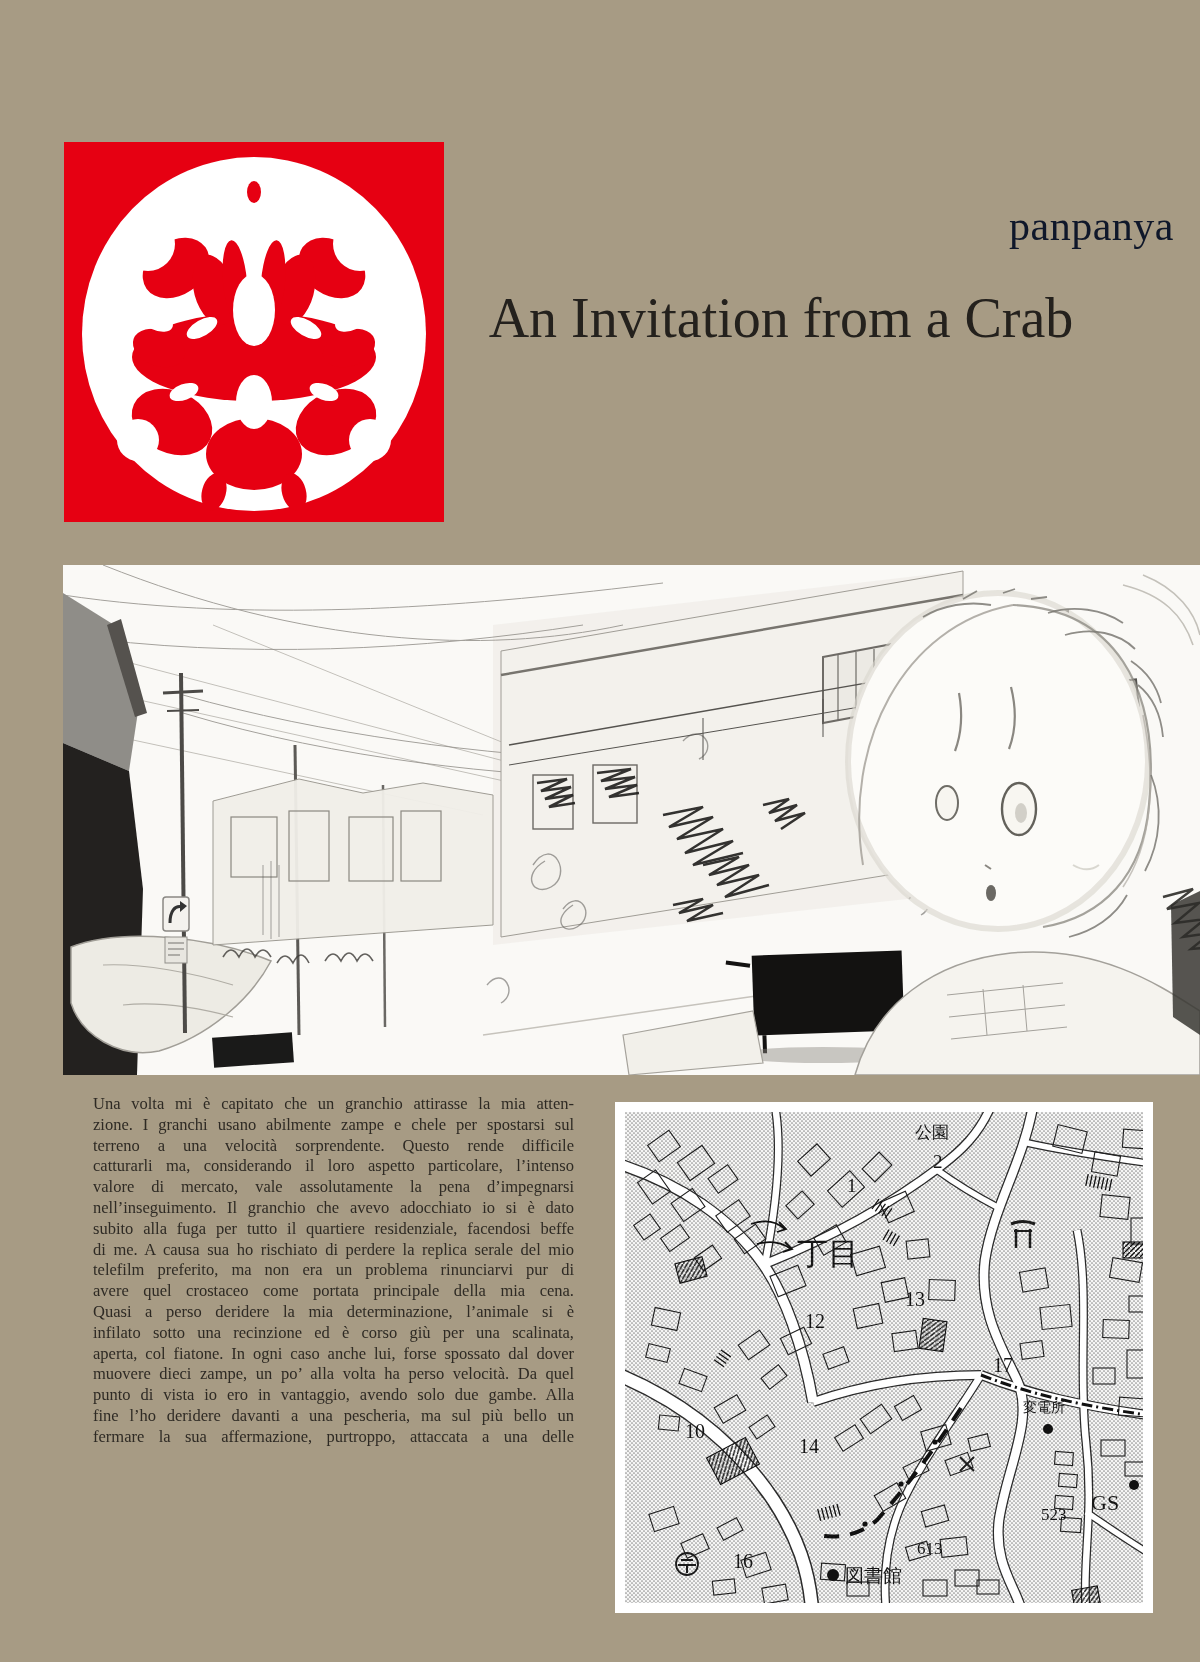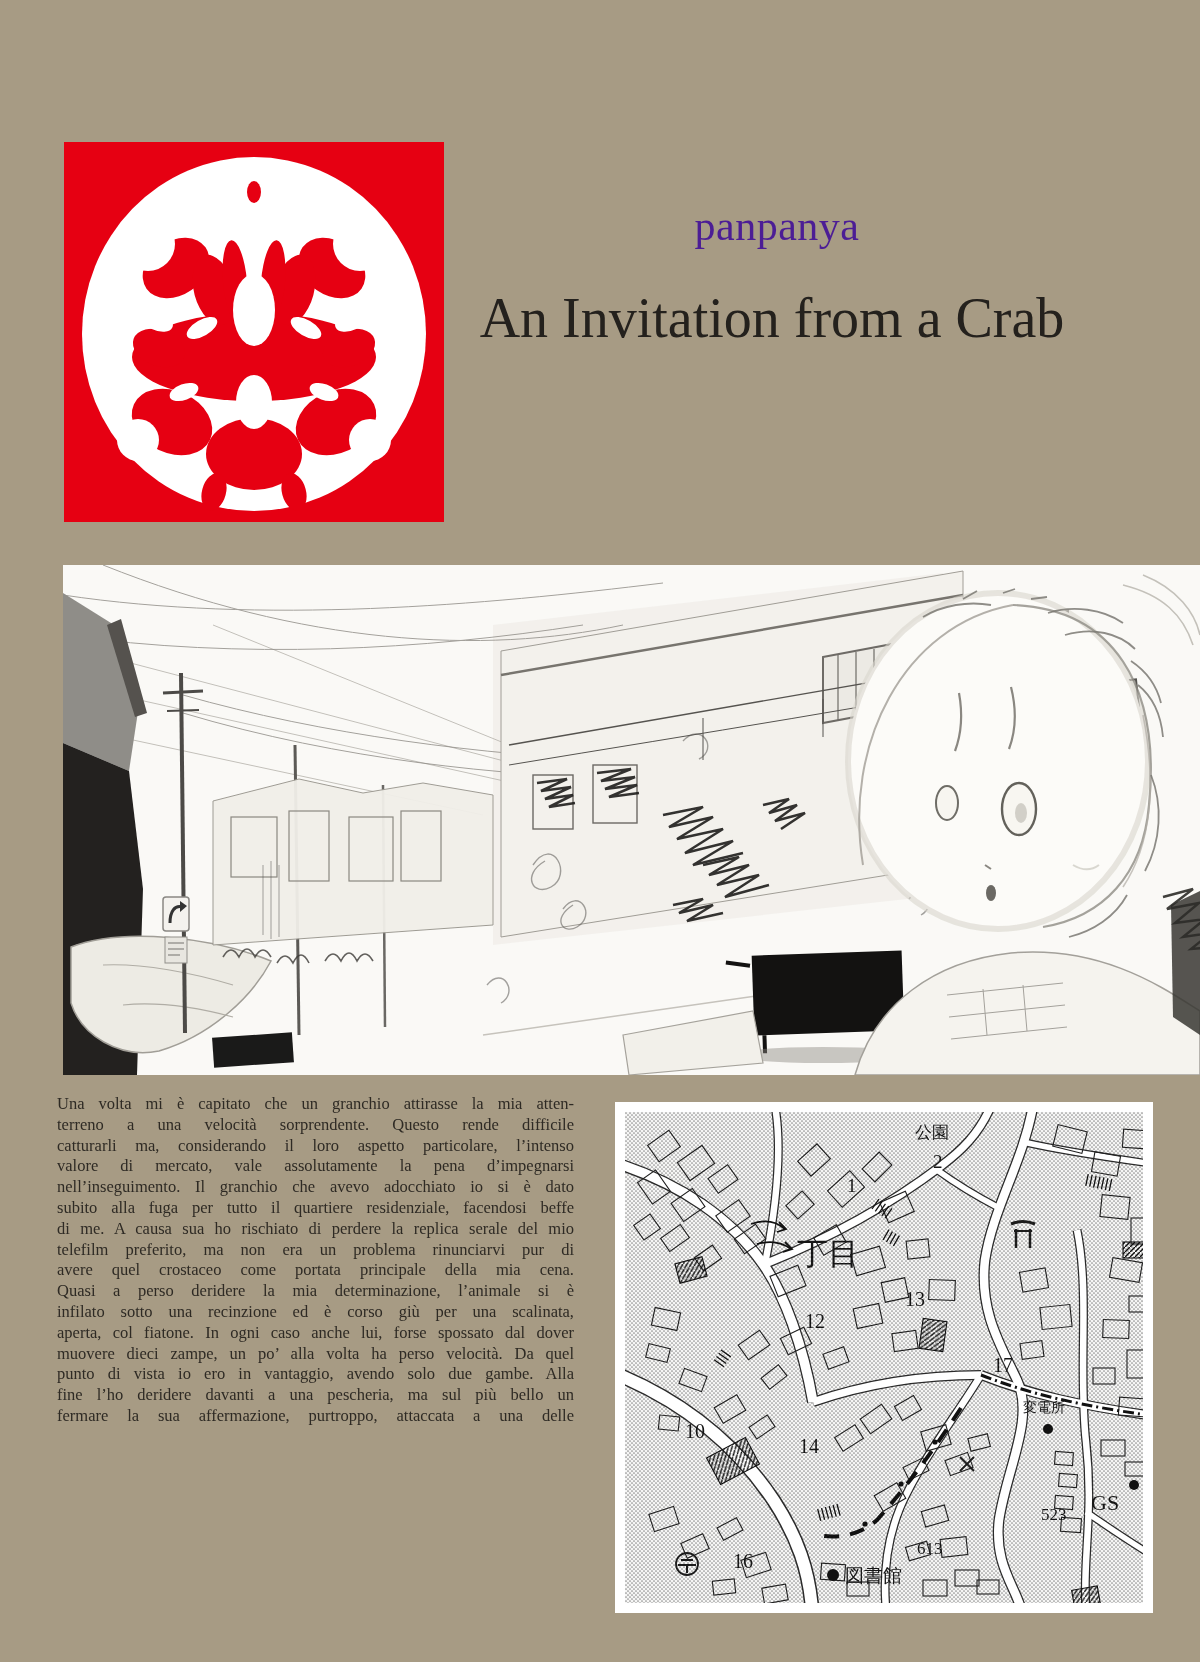--- a/index.html
+++ b/index.html
@@ -6,32 +6,32 @@
   body{
     width:1200px;height:1662px;
     background:#a79b84;
     position:relative;
     font-family:"Liberation Serif", serif;
     overflow:hidden;
   }
   .logo{position:absolute;left:64px;top:142px;width:380px;height:380px;}
   .author{
     position:absolute;left:380px;top:202px;width:794px;
-    text-align:center;font-size:42px;color:#4c1d95;letter-spacing:.5px;
+    text-align:right;font-size:42px;color:#0f172a;letter-spacing:.5px;
   }
   .title{
-    position:absolute;left:375px;top:286px;width:794px;
+    position:absolute;left:384px;top:286px;width:794px;
     text-align:center;font-size:56px;color:#24211d;
   }
   .illustration{position:absolute;left:63px;top:565px;width:1137px;height:510px;}
   .synopsis{
     position:absolute;left:57px;top:1094px;width:517px;
     font-size:16.5px;line-height:20.8px;color:#2e2a24;
   }
-  .synopsis .line{text-align:justify;text-align-last:justify;white-space:normal;}
+  .synopsis .line{text-align:justify;text-align-last:justify;white-space:normal;margin-left:36px;}
   .synopsis .line.last{text-align-last:left;}
   .map{position:absolute;left:615px;top:1102px;width:538px;height:511px;}
   svg text{font-family:"Liberation Serif", serif;fill:#161616;}
 </style>
 </head>
 <body>
 
 <div>
 
   <svg class="logo" viewBox="0 0 380 380">
@@ -230,20 +230,21 @@
       <path d="M1100,332 l30,-8 -26,20 32,-6 -24,20 30,-4 -22,18 28,-4 -20,16 26,-2" stroke="#2c2b28" stroke-width="2.4" fill="none" opacity="0.9"></path>
     </g>
     <g stroke="#b7b4ac" stroke-width="1.6" fill="none" opacity="0.8">
       <path d="M1060,20 C1100,30 1120,50 1130,80"></path>
         <path d="M1080,10 C1115,24 1132,48 1137,70"></path>
     </g>
   </svg>
 
   <div class="synopsis">
     <div class="line">Una volta mi è capitato che un granchio attirasse la mia atten-</div>
+    <div class="line">zione. I granchi usano abilmente zampe e chele per spostarsi sul</div>
     <div class="line">terreno a una velocità sorprendente. Questo rende difficile</div>
     <div class="line">catturarli ma, considerando il loro aspetto particolare, l’intenso</div>
     <div class="line">valore di mercato, vale assolutamente la pena d’impegnarsi</div>
     <div class="line">nell’inseguimento. Il granchio che avevo adocchiato io si è dato</div>
     <div class="line">subito alla fuga per tutto il quartiere residenziale, facendosi beffe</div>
     <div class="line">di me. A causa sua ho rischiato di perdere la replica serale del mio</div>
     <div class="line">telefilm preferito, ma non era un problema rinunciarvi pur di</div>
     <div class="line">avere quel crostaceo come portata principale della mia cena.</div>
     <div class="line">Quasi a perso deridere la mia determinazione, l’animale si è</div>
     <div class="line">infilato sotto una recinzione ed è corso giù per una scalinata,</div>

